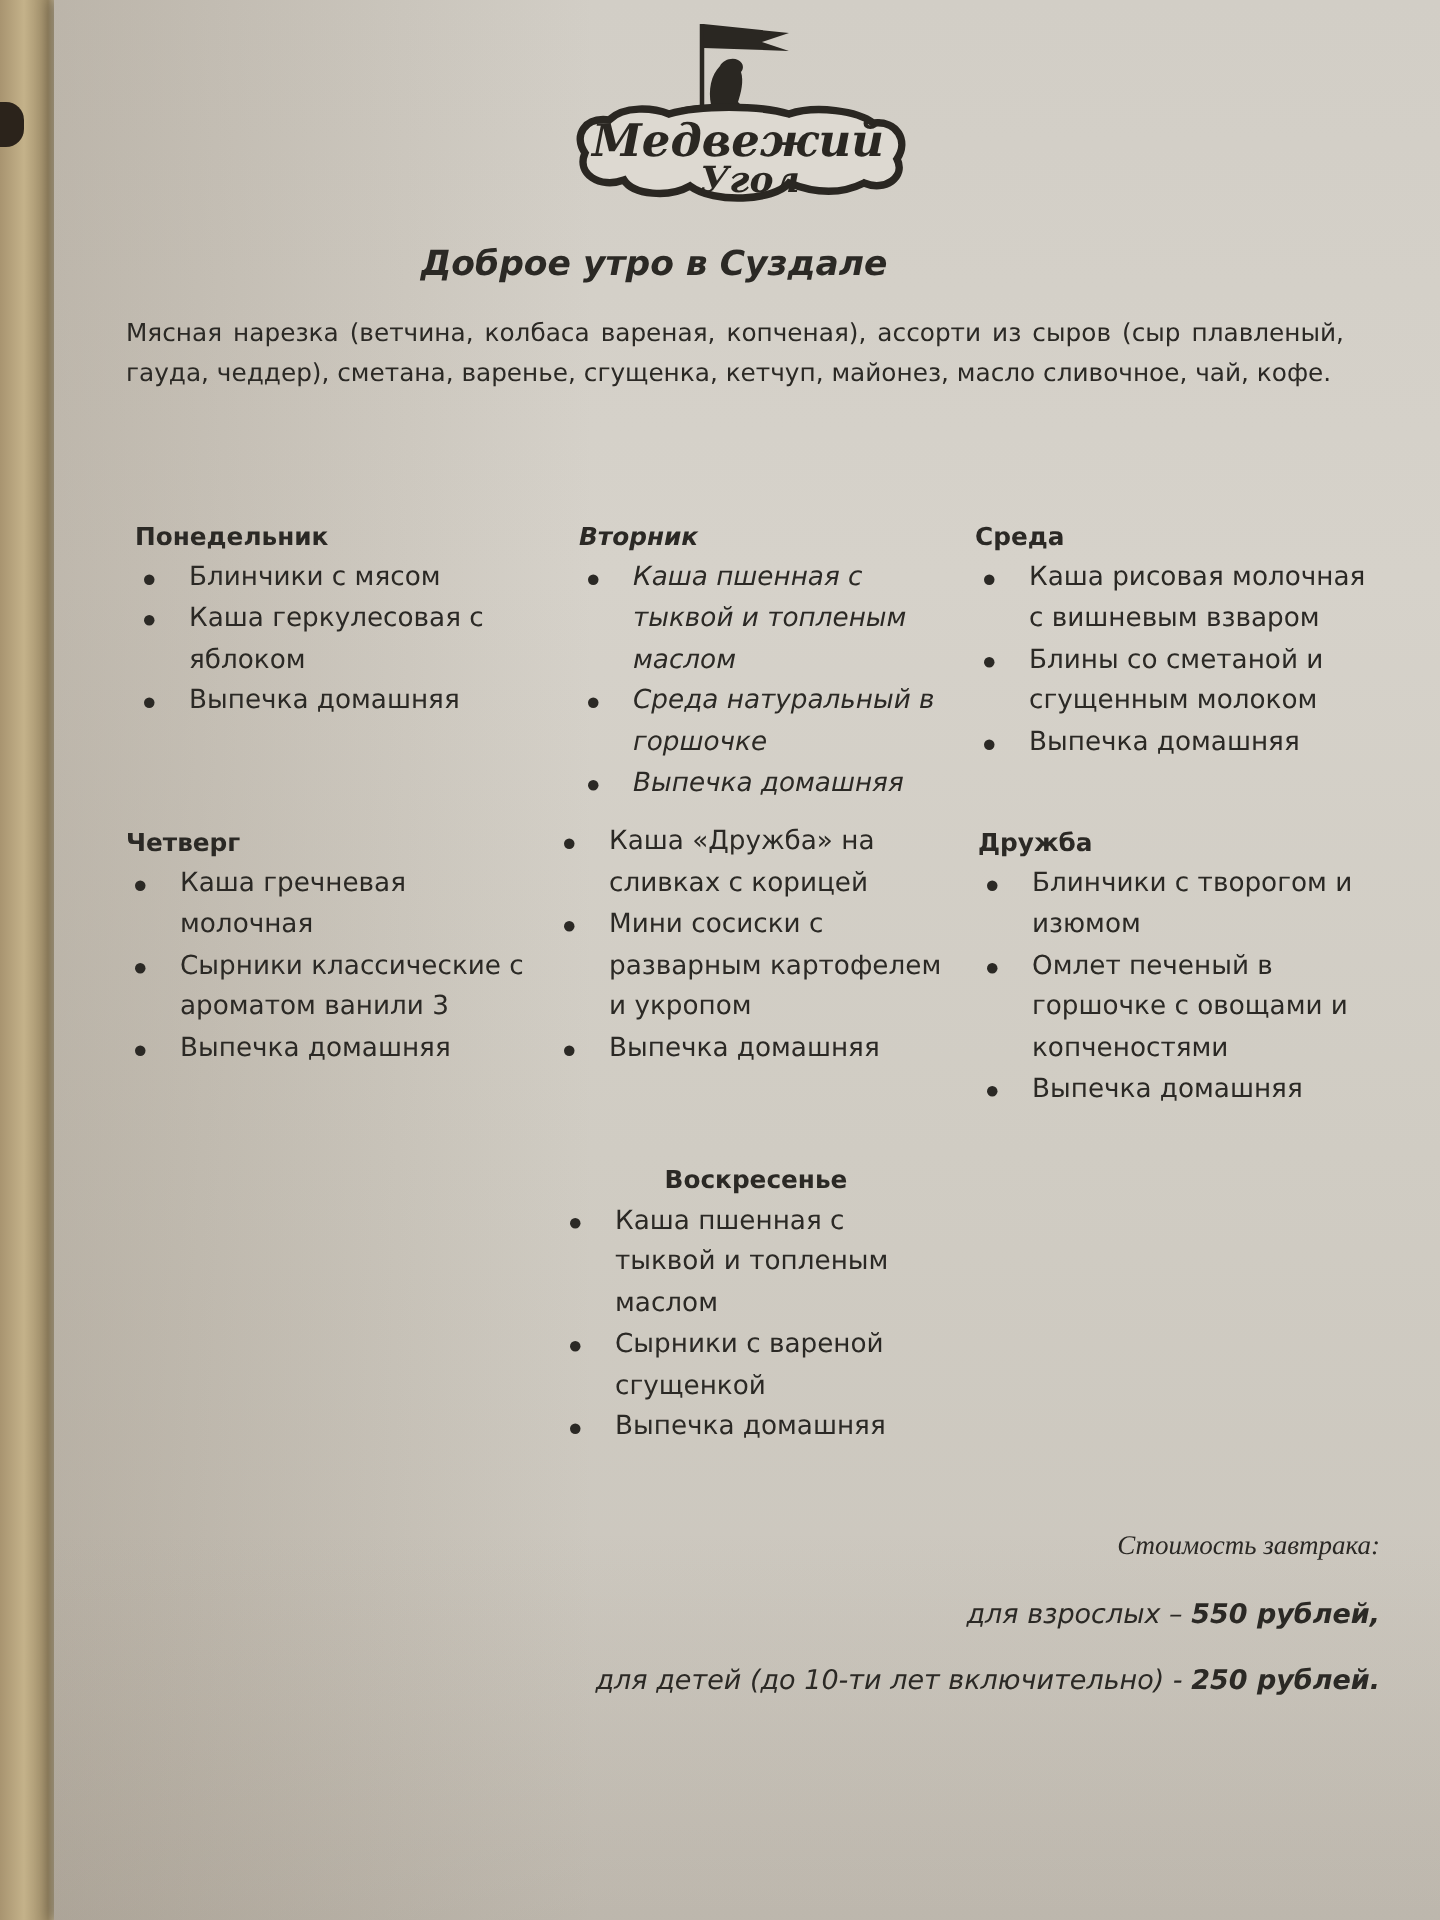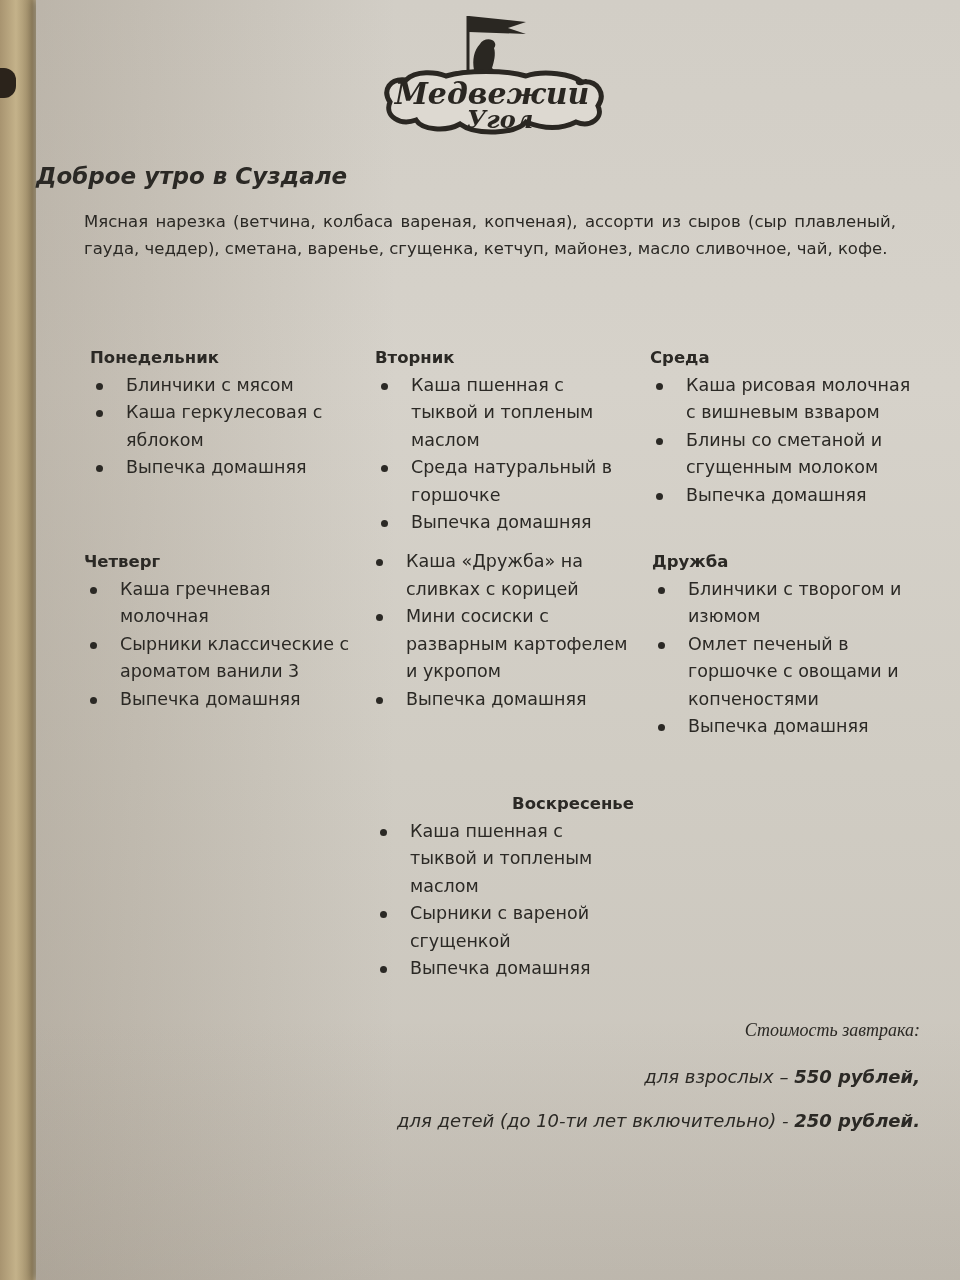--- a/index.html
+++ b/index.html
@@ -30,41 +30,41 @@
     .page-shade-bottom {
       position: absolute; left: 0; bottom: 0; width: 924px; height: 260px;
       background: linear-gradient(180deg, rgba(140,130,115,0) 0%, rgba(140,130,115,0.2) 100%);
       pointer-events: none;
     }
     .logo {
       position: absolute; left: 340px; top: 10px; width: 232px; height: 125px;
     }
     .title {
       position: absolute; left: 0; width: 800px; top: 163px;
-      text-align: left; font-style: italic; font-weight: bold;
+      text-align: center; font-style: italic; font-weight: bold;
       font-size: 23px; color: #2b2925;
     }
     .intro {
       position: absolute; left: 48px; width: 812px; top: 208px;
       font-size: 16.5px; line-height: 27px; text-align: justify;
       text-align-last: left; color: #2b2925;
     }
     .day {
       position: absolute; font-size: 17.5px; line-height: 27.5px; color: #2b2925;
     }
     .day-title {
       font-weight: bold; font-size: 16.5px; text-align: left; margin-bottom: 0px;
     }
     .day ul { list-style: none; margin: 0; padding: 0; }
     .day li { position: relative; padding-left: 36px; }
     .day li::before {
       content: ""; position: absolute; left: 6px; top: 11px;
       width: 7px; height: 7px; border-radius: 50%; background: #2b2925;
     }
-    .sun .day-title { text-align: right; margin-top: 17px; }
+    .sun .day-title { text-align: center; }
     .price {
       position: absolute; right: 40px; text-align: right;
       font-style: italic; font-size: 18px; color: #2b2925;
     }
     .price b { font-weight: bold; }
   </style>
 </head>
 <body>
 
 <div class="binder">
@@ -93,21 +93,21 @@
 
   <div class="day" style="left:54px; top:344px; width:270px;">
     <div class="day-title">Понедельник</div>
     <ul>
       <li>Блинчики с мясом</li>
       <li style="width:210px">Каша геркулесовая с яблоком</li>
       <li>Выпечка домашняя</li>
     </ul>
   </div>
 
-  <div class="day" style="left:339px; top:344px; width:260px;">
+  <div class="day" style="left:350px; top:344px; width:260px;font-style:italic;">
     <div class="day-title">Вторник</div>
     <ul>
       <li style="width:190px">Каша пшенная с тыквой и топленым маслом</li>
       <li style="width:210px">Среда натуральный в горшочке</li>
       <li>Выпечка домашняя</li>
     </ul>
   </div>
 
   <div class="day" style="left:614px; top:344px; width:270px;">
     <div class="day-title">Среда</div>

